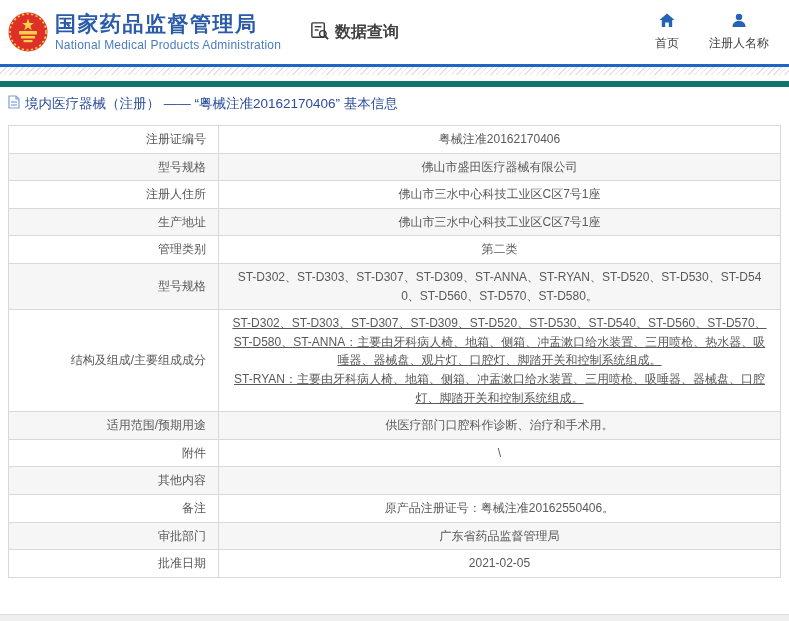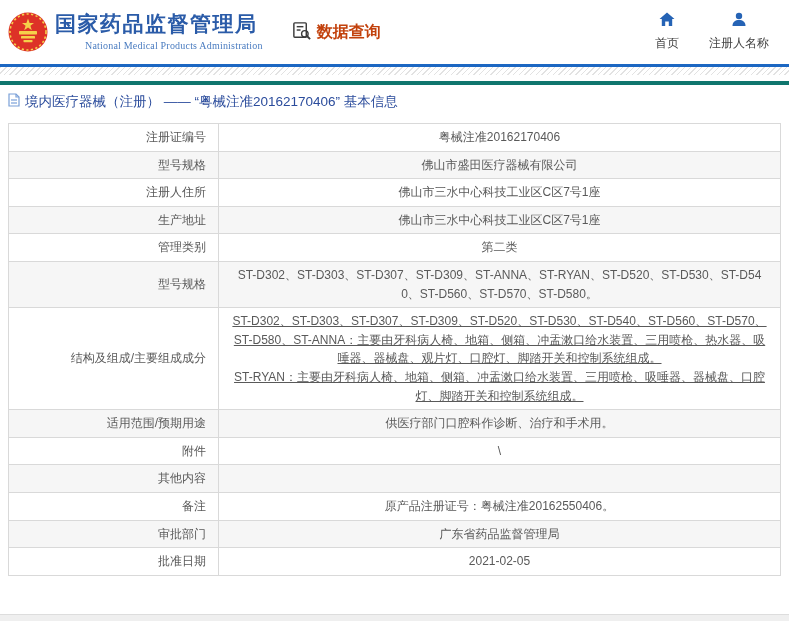--- a/index.html
+++ b/index.html
@@ -2,34 +2,34 @@
 <html><head>
 <meta charset="utf-8">
 <style>
   * { box-sizing: border-box; }
   html,body { margin:0; padding:0; }
   body {
     width:789px; height:621px; background:#ffffff; position:relative; overflow:hidden;
     font-family:"Liberation Sans","DejaVu Sans",sans-serif;
   }
   
-  .header { display:flex; align-items:center; height:64px; padding:0 14px 0 8px; background:#fff;font-family:Liberation Serif, serif; }
+  .header { display:flex; align-items:center; height:64px; padding:0 14px 0 8px; background:#fff; }
   .logo { flex:0 0 auto; width:40px; height:40px; }
   .title-block { margin-left:7px; }
   .title { color:#2a5ba8; font-size:21px; font-weight:bold; letter-spacing:1.5px; line-height:1.1; }
-  .subtitle { color:#4a7cc0; font-size:10px; margin-top:3px; letter-spacing:.2px;margin-left:30px; }
+  .subtitle { color:#4a7cc0; font-size:12px; margin-top:3px; letter-spacing:.2px; }
   .data-query { display:flex; align-items:center; gap:5px; margin-left:28px; cursor:pointer; }
-  .data-query-label { font-size:16px; color:#c2410c; font-weight:bold; }
+  .data-query-label { font-size:16px; color:#404040; font-weight:bold; }
   .header-nav { margin-left:auto; display:flex; gap:30px; padding-right:6px; }
   .nav-item { display:flex; flex-direction:column; align-items:center; gap:4px; font-size:12px; color:#444; cursor:pointer; }
   
   .blue-line { height:3px; background:#1c67c2; }
   .hatch { height:8px; background:repeating-linear-gradient(135deg,#e2e2e2 0 1px,#ffffff 1px 4px); }
   
-  .breadcrumb-wrap { margin-top:6px; border-top:4px solid #0f766e; padding:8px 10px 9px 8px;
+  .breadcrumb-wrap { margin-top:6px; border-top:6px solid #0f766e; padding:8px 10px 9px 8px;
     display:flex; align-items:center; gap:5px; }
   .breadcrumb-text { color:#2b4c9c; font-size:13.5px; }
   
   table { border-collapse:collapse; width:773px; margin:3px 8px 0 8px; table-layout:fixed; }
   td { border:1px solid #d9d9d9; font-size:12px; color:#595959; padding:4px 12px; line-height:1.55; word-break:break-all;text-align:center; }
   td.label-cell { width:210px; text-align:right; background:transparent; }
   tbody tr:nth-child(even) { background:#f6f6f6; }
   .multiline { white-space:pre-line;text-decoration:underline; }
   .footer-strip { position:absolute; left:0; right:0; bottom:0; height:7px; background:#efefef; border-top:1px solid #dddddd; }
 </style>

